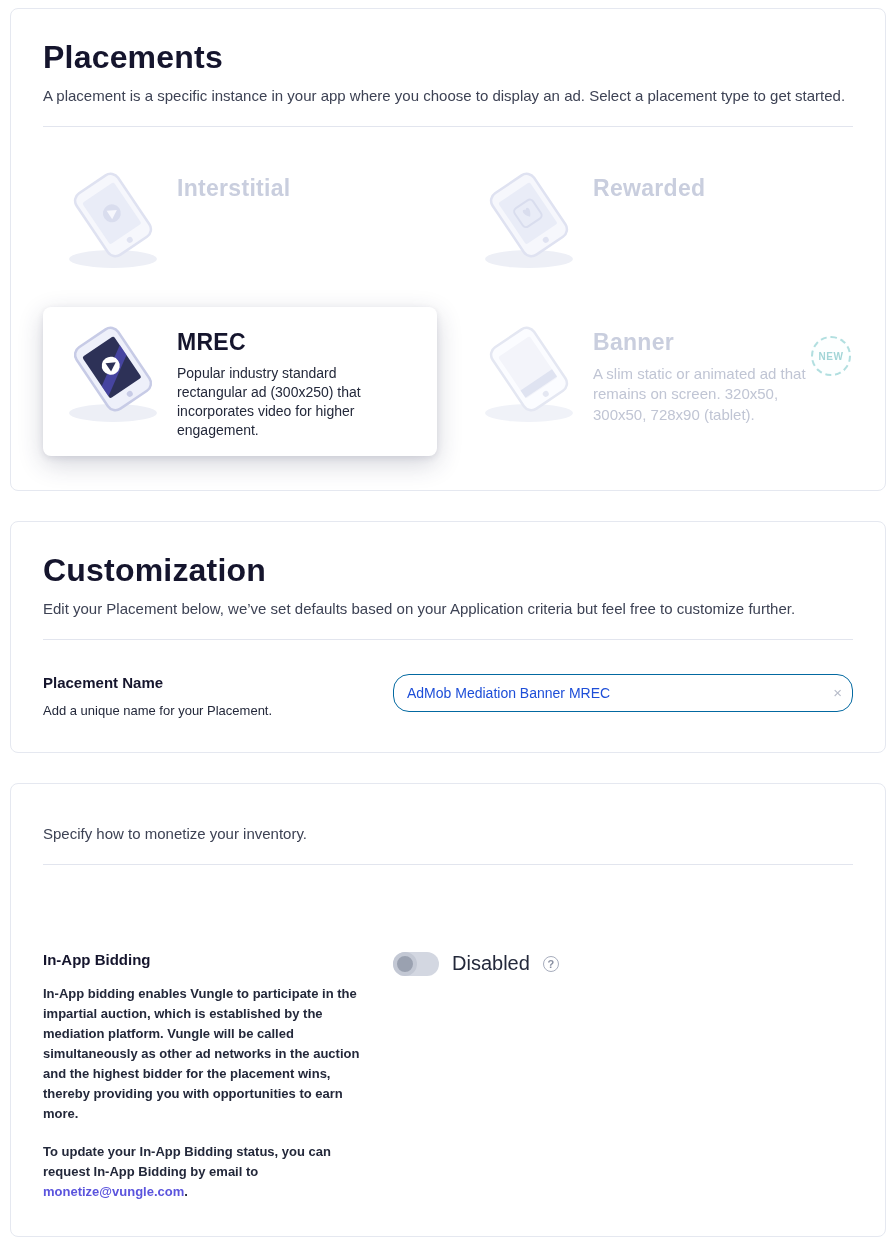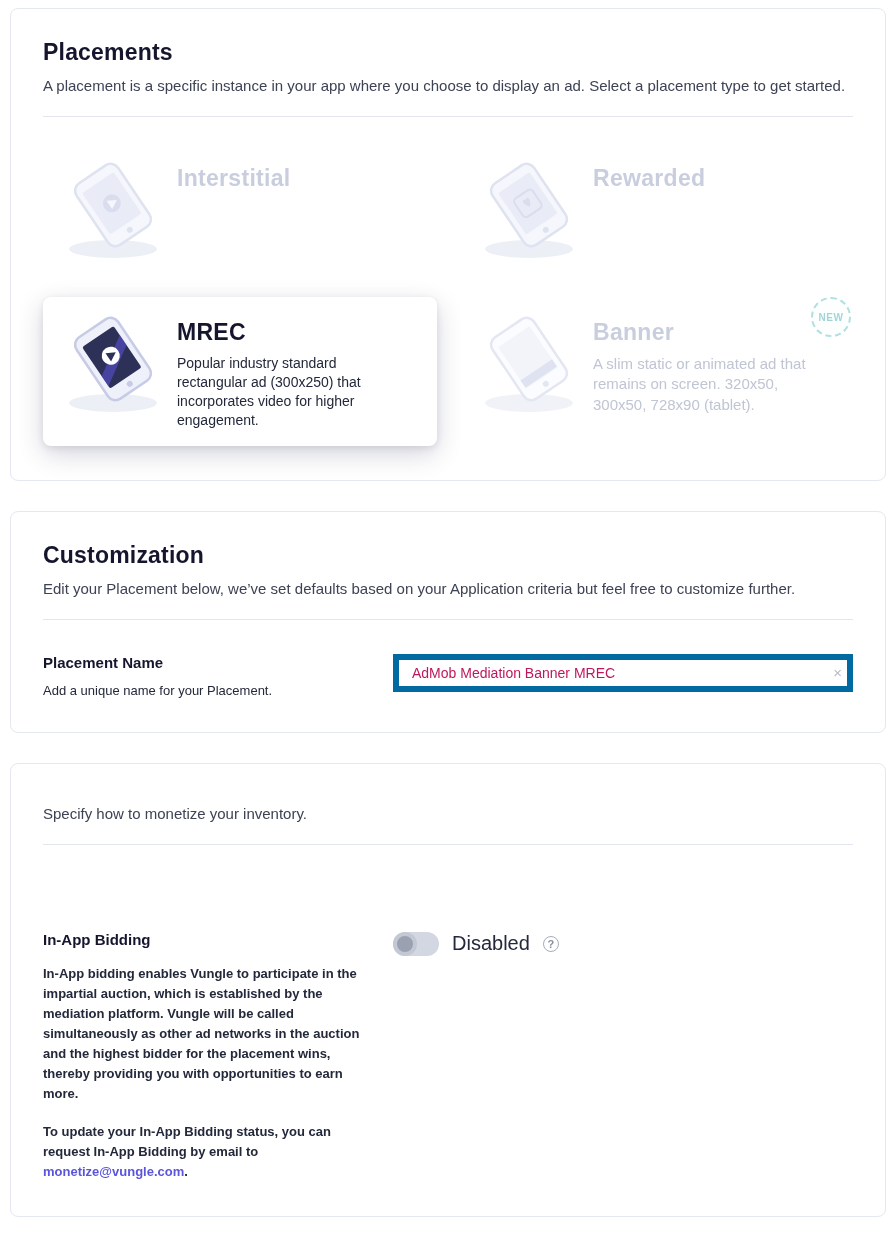--- a/index.html
+++ b/index.html
@@ -11,21 +11,21 @@
     display:flex; flex-direction:column;
   }
   .page { padding:8px 10px 0; flex:1; }
 
   .card {
     border:1px solid #e5e8f0; border-radius:8px;
     background:#fff; padding:30px 32px 34px;
     margin-bottom:30px;
   }
   .card-title {
-    font-size:23px; font-weight:bold; color:#15152d; letter-spacing:.2px;
+    font-size:32px; font-weight:bold; color:#15152d; letter-spacing:.2px;
   }
   .card-sub { font-size:15px; color:#3d4254; margin-top:11px; }
   .divider { border:none; border-top:1px solid #e2e5ee; margin-top:22px; }
 
   
   .type-grid {
     display:grid; grid-template-columns:1fr 1fr;
     column-gap:22px; row-gap:14px; margin-top:26px;
   }
   .type-cell {
@@ -37,37 +37,37 @@
     background:#fff;
     box-shadow:0 8px 26px rgba(40,44,80,.20), 0 2px 6px rgba(40,44,80,.10);
   }
   .type-icon { width:122px; flex:0 0 122px; }
   .type-text { padding-top:6px; padding-right:26px; }
   .type-title { font-size:23px; font-weight:bold; color:#c9cede; letter-spacing:.3px; }
   .selected .type-title { color:#15152d; }
   .type-desc { font-size:15px; color:#c0c5d4; margin-top:8px; line-height:1.35; }
   .selected .type-desc { color:#23283a; font-size:14px; }
   .new-badge {
-    position:absolute; top:0; right:2px;
+    position:absolute; top:29px; right:2px;
     width:40px; height:40px; border-radius:50%;
     border:2px dashed #b2dfe0; color:#a3d5d7; background:#fdffff;
     display:flex; align-items:center; justify-content:center;
     font-size:10px; font-weight:bold; letter-spacing:.5px;
   }
 
   
   .field-row { display:flex; margin-top:34px; align-items:flex-start; }
   .field-label-col { width:350px; flex:0 0 350px; }
   .field-label { font-size:15px; font-weight:bold; color:#15152d; }
   .field-helper { font-size:13px; color:#23283a; margin-top:12px; }
   .input-wrap { position:relative; flex:1; }
   .text-input {
     width:100%; height:38px;
-    border:6px solid #0369a1; border-radius:0;
-    padding:0 34px 0 13px; font-size:14px; color:#be185d;
+    border:1px solid #0369a1; border-radius:16px;
+    padding:0 34px 0 13px; font-size:14px; color:#1d4ed8;
     font-family:"Liberation Sans", sans-serif; outline:none; background:#fff;
   }
   .clear-icon {
     position:absolute; right:11px; top:9px;
     color:#b7bcc9; font-size:15px; cursor:pointer; line-height:20px;
   }
 
   
   .monetize-row { display:flex; margin-top:86px; align-items:flex-start; }
   .bidding-left { width:350px; flex:0 0 350px; }

